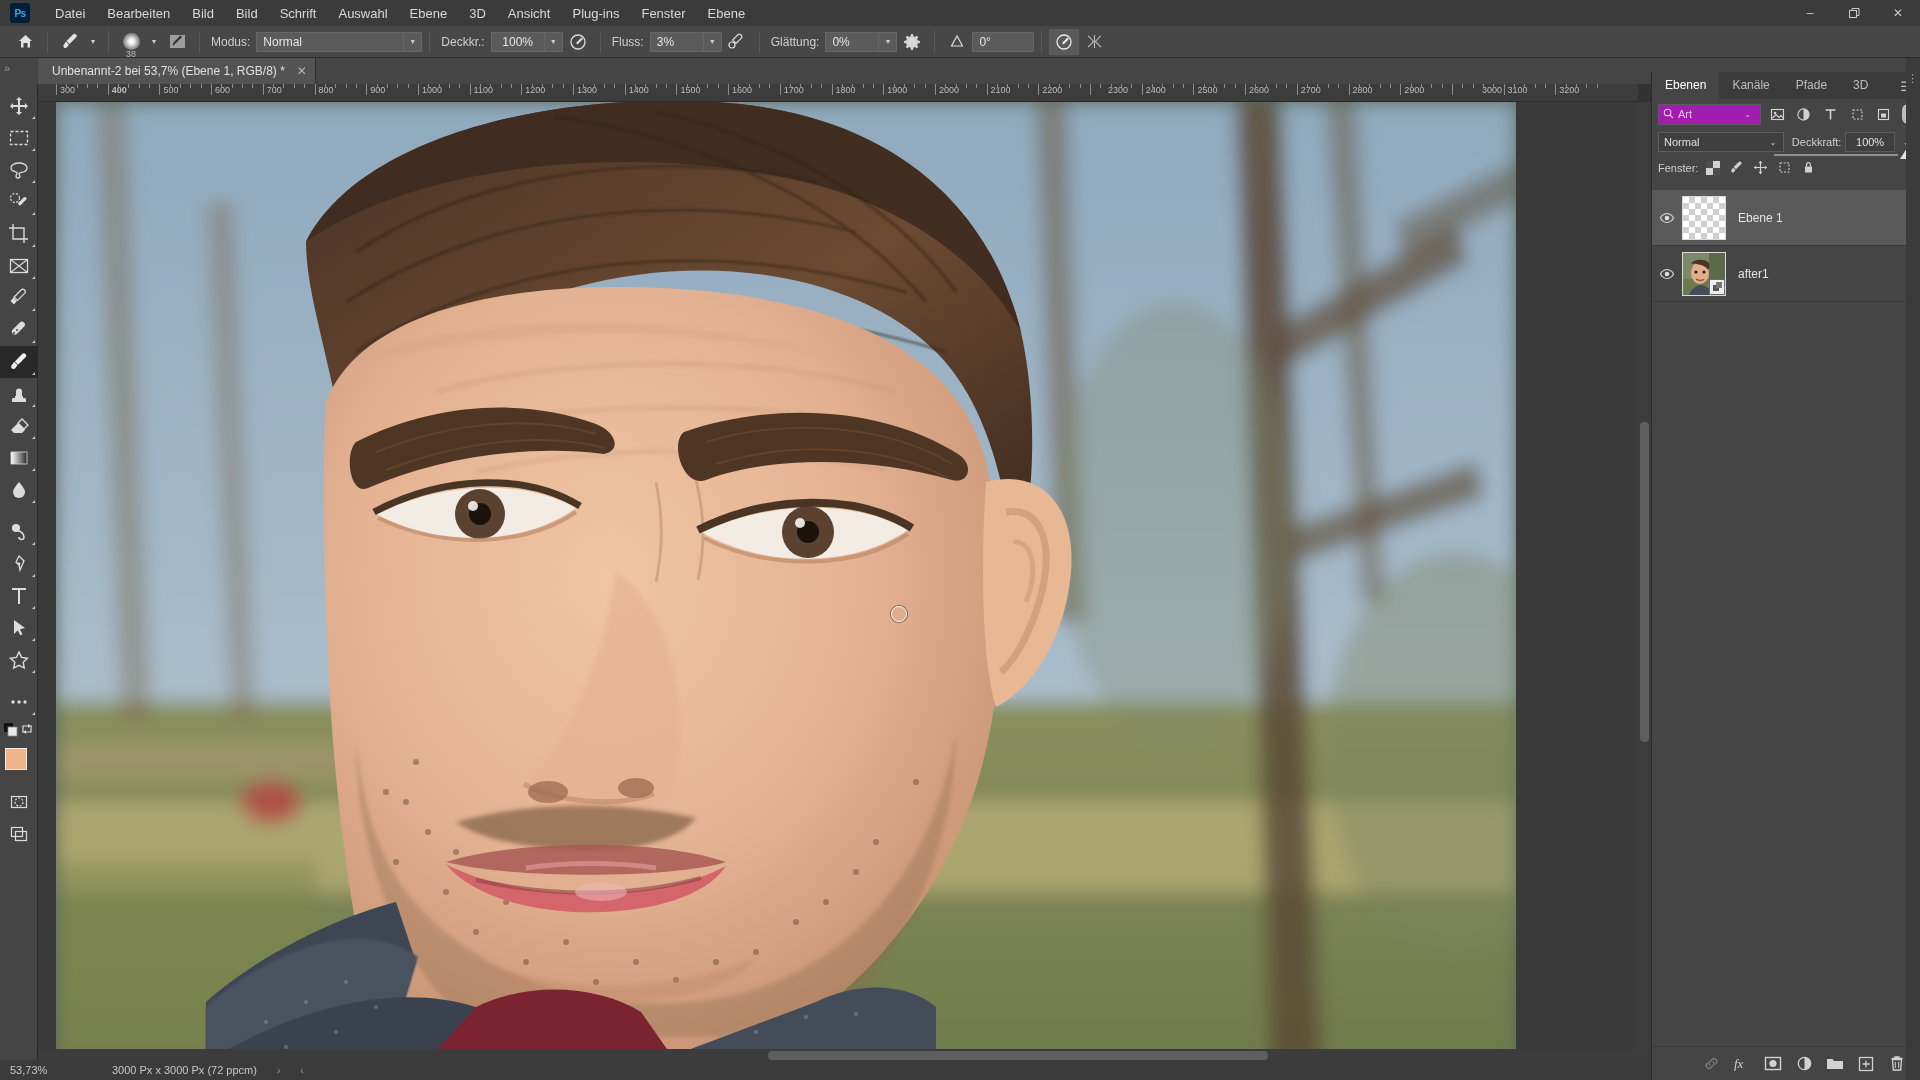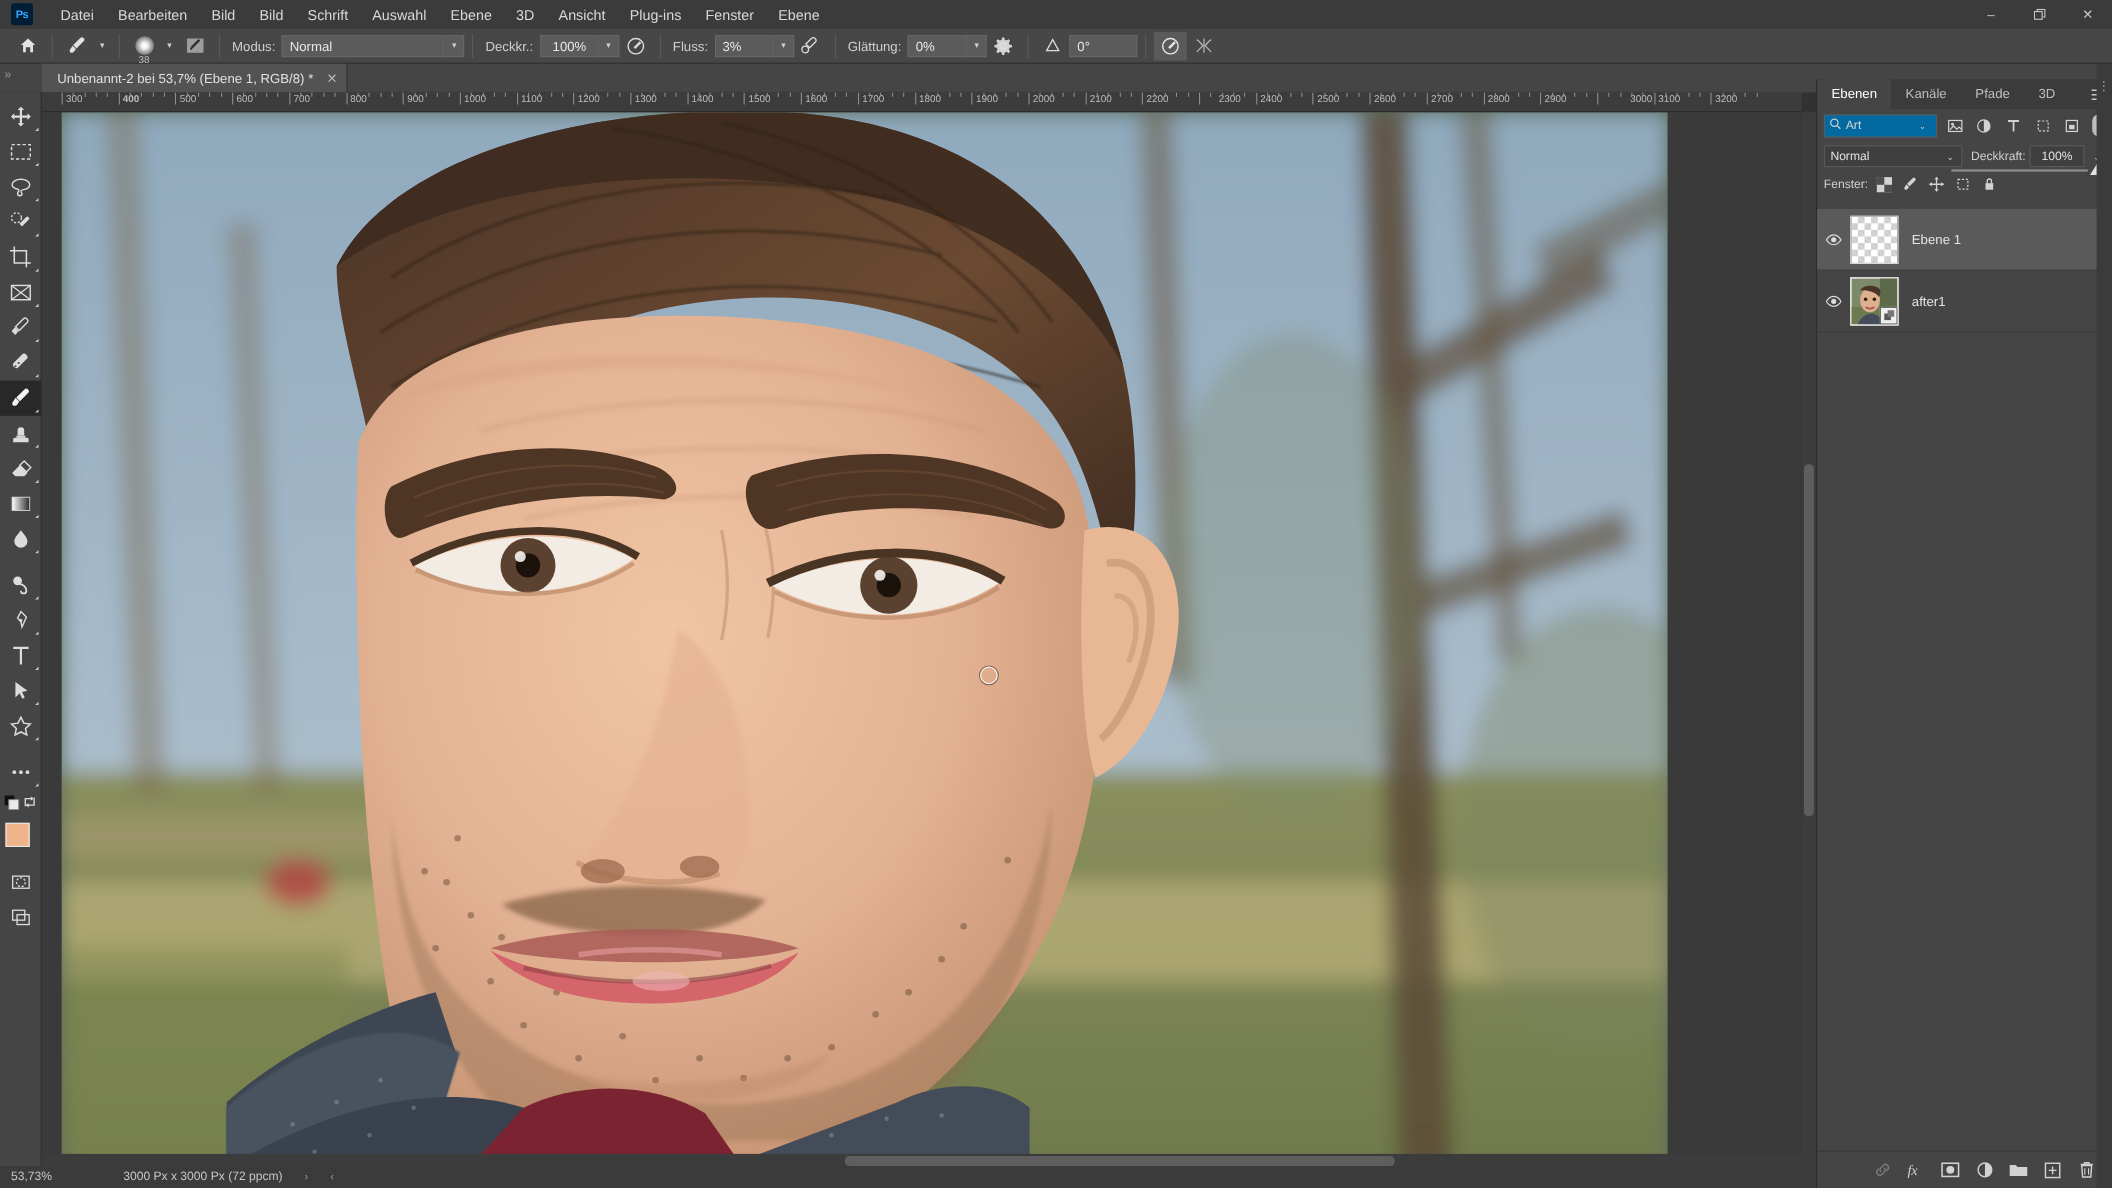--- a/index.html
+++ b/index.html
@@ -100,21 +100,21 @@
   .st-arrow { margin-left:20px; color:#9a9a9a; font-size:10px; }
 
   
   .rightpanel { position:absolute; right:0; top:72px; width:269px; height:1008px; background:#454545;
     border-left:1px solid #2b2b2b;text-align:center; }
   .panel-tabs { display:flex; align-items:flex-end; height:27px; background:#3b3b3b; position:relative; }
   .ptab { font-size:12px; color:#bdbdbd; padding:6px 13px 6px; height:27px; }
   .ptab.active { background:#454545; color:#ffffff; }
   .ptab-menu { position:absolute; right:8px; top:7px; color:#c2c2c2; font-size:13px; }
   .filter-row { display:flex; align-items:center; height:30px; padding:0 6px; gap:6px; }
-  .filter-box { width:104px; height:21px; background:#0369a1; border:1px solid #5c5c5c;
+  .filter-box { width:104px; height:21px; background:#a21caf; border:1px solid #5c5c5c;
     display:flex; align-items:center; font-size:11px; color:#d6d6d6; padding:0 4px; }
   .fi { width:21px; height:21px; display:flex; align-items:center; justify-content:center; color:#d2d2d2; }
   .toggle-pill { width:12px; height:20px; border-radius:6px; background:#bdbdbd; margin-left:2px; }
   .blend-row { display:flex; align-items:center; height:26px; padding:0 6px; gap:4px; }
   .blend-sel { width:132px; height:20px; background:#3f3f3f; border:1px solid #5c5c5c;
     font-size:11px; color:#e0e0e0; display:flex; align-items:center; padding:0 5px; position:relative; }
   .blend-sel .caret { position:absolute; right:2px; }
   .op-label { font-size:11px; color:#cfcfcf; margin-left:4px; }
   .op-val { width:52px; height:20px; background:#3f3f3f; border:1px solid #5c5c5c; font-size:11px;
     color:#e0e0e0; display:flex; align-items:center; justify-content:center; }

